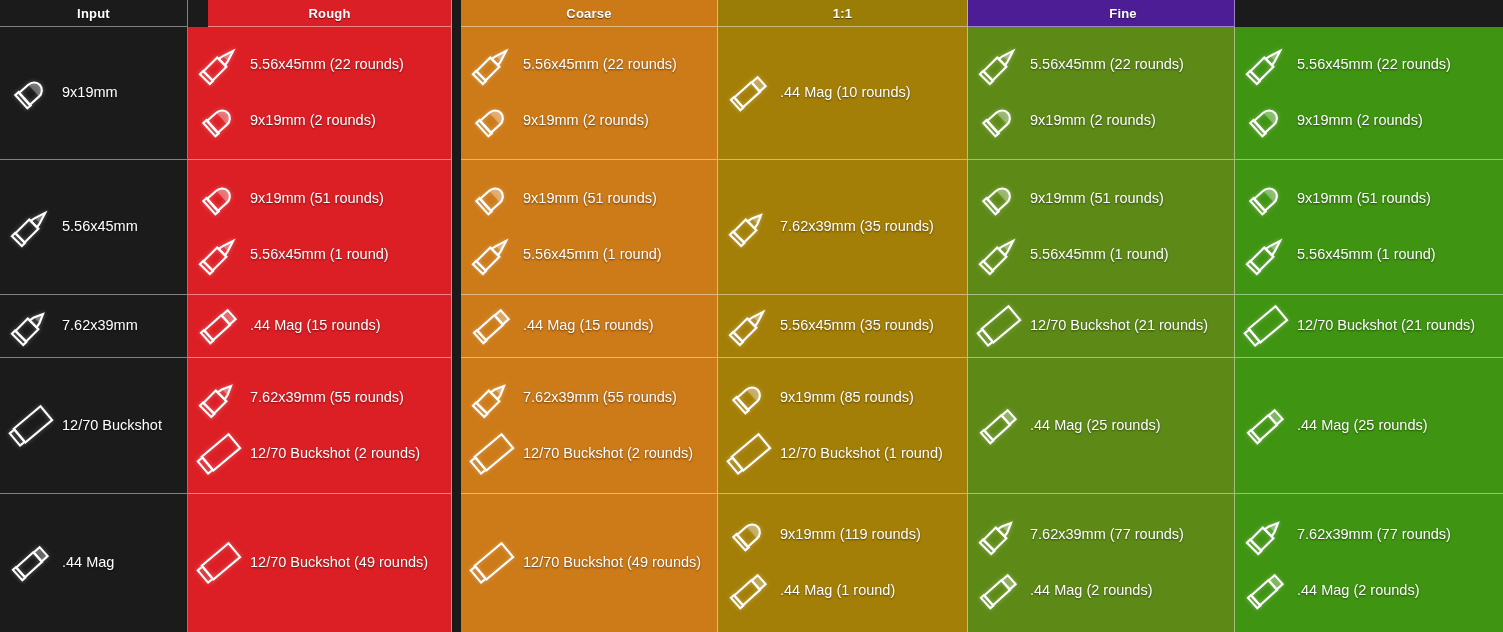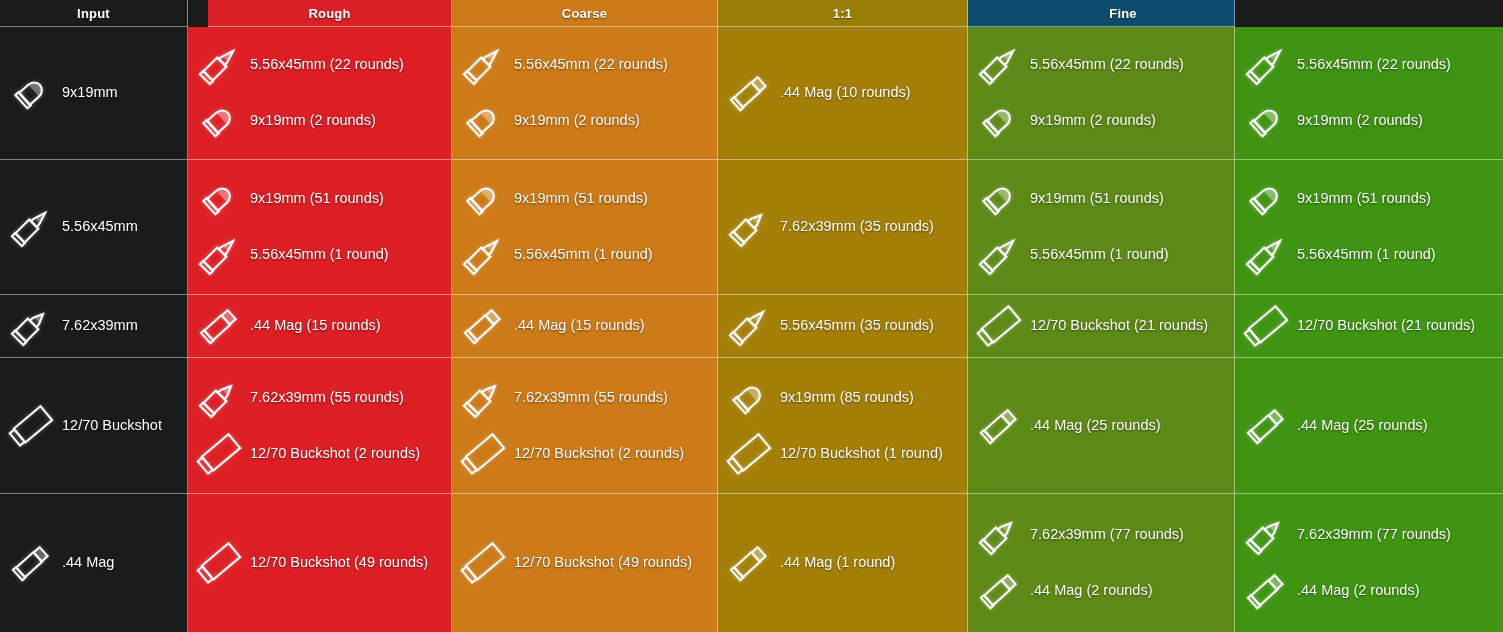--- a/index.html
+++ b/index.html
@@ -32,27 +32,27 @@
     color:#ffffff;
     font-size:13px;
     font-weight:bold;
     letter-spacing:.2px;
     text-shadow:0 1px 1px rgba(0,0,0,.55);
   }
   .hdr.c0{background:#1b1b1b;}
   .hdr.c1{background:#db1f26;margin-left:20px;}
   .hdr.c2{background:#cc7a17;}
   .hdr.c3{background:#9a7d06;}
-  .hdr.c4{background:#0c4a6e;padding-left:44px;}
+  .hdr.c4{background:#4c1d95;padding-left:44px;}
   .hdr.c5{background:#14532d;margin-top:36px;}
 
   
   .c0{background:#1b1b1b;}
   .c1{background:#dc1f25;}
-  .c2{background:#cd7a18;}
+  .c2{background:#cd7a18;margin-left:9px;}
   .c3{background:#a47f07;}
   .c4{background:#5d8a17;}
   .c5{background:#3f9412;}
 
   .cellinner{
     height:100%;
     display:flex;
     flex-direction:column;
     justify-content:center;
     gap:6px;
@@ -683,20 +683,32 @@
           <span class="label">12/70 Buckshot (49 rounds)</span>
         </div>
       </div>
     </div>
     <div class="cell c3 lastrow">
       <div class="cellinner">
         <div class="entry">
           <span class="ammo-icon gl">
             <svg viewBox="0 0 54 50">
               <g transform="rotate(-42 27 25)">
+                <path d="M18 17 L30.5 17 A8.5 8 0 0 1 30.5 33 L18 33 Z" fill="none" stroke="#fff" stroke-width="2.1"></path>
+                <path d="M14 16 L18.5 16 L18.5 34 L14 34 Z" fill="none" stroke="#fff" stroke-width="2.1"></path>
+                <path d="M30.5 17 A8.5 8 0 0 1 30.5 33 Z" fill="rgba(255,255,255,0.30)" stroke="none"></path>
+              </g>
+            </svg>
+          </span>
+          <span class="label">9x19mm (119 rounds)</span>
+        </div>
+        <div class="entry">
+          <span class="ammo-icon gl">
+            <svg viewBox="0 0 54 50">
+              <g transform="rotate(-42 27 25)">
                 <path d="M9 18 L13 18 L13 32 L9 32 Z" fill="none" stroke="#fff" stroke-width="2.1"></path>
                 <path d="M13 18.5 L36 18.5 L36 31.5 L13 31.5 Z" fill="none" stroke="#fff" stroke-width="2.1"></path>
                 <path d="M36 19 L44 19 L44 31 L36 31 Z" fill="none" stroke="#fff" stroke-width="2.1"></path>
                 <path d="M36 19 L44 19 L44 31 L36 31 Z" fill="rgba(255,255,255,0.22)" stroke="none"></path>
               </g>
             </svg>
           </span>
           <span class="label">.44 Mag (1 round)</span>
         </div>
       </div>

